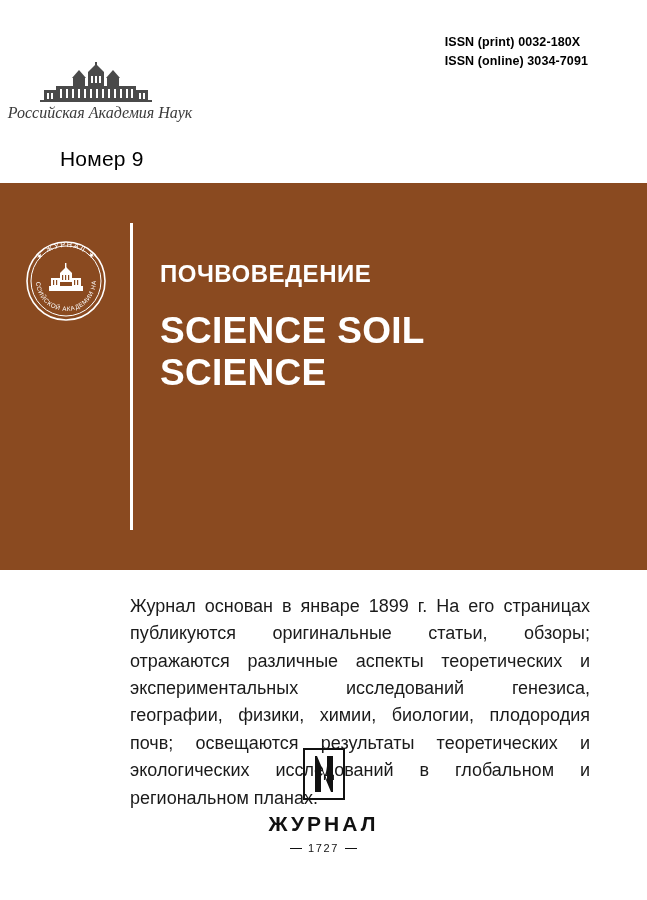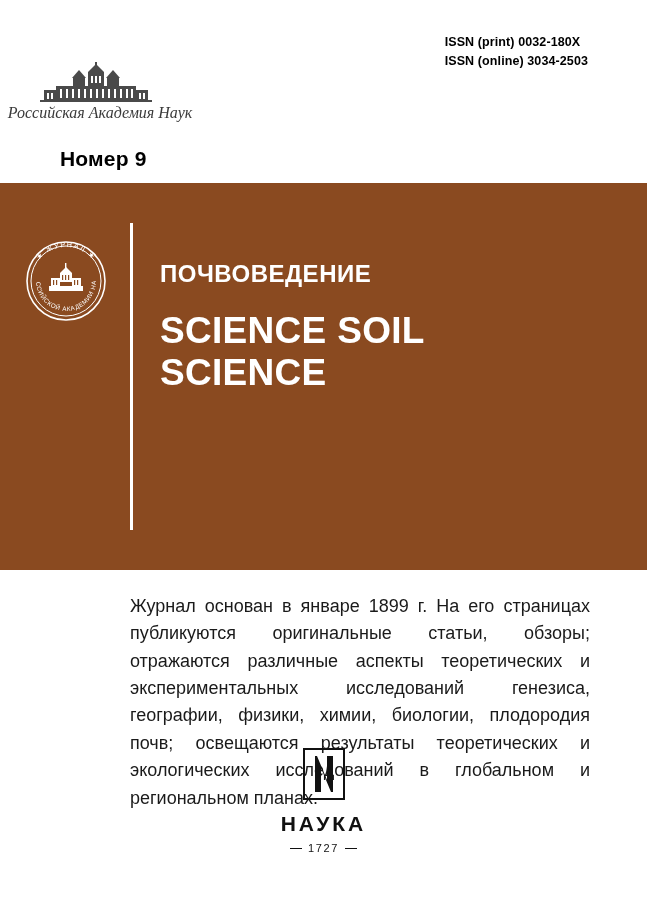--- a/index.html
+++ b/index.html
@@ -54,21 +54,21 @@
     top: 147px;
     left: 0;
     width: 647px;
     height: 26px;
   }
   .issue-number {
     position: absolute;
     left: 60px;
     top: 0;
     font-size: 21px;
-    font-weight: bold;
+    font-weight: normal;
     letter-spacing: 0.2px;
   }
   .issue-date {
     position: absolute;
     right: 59px;
     top: 0;
     font-size: 21px;
     font-weight: bold;
     letter-spacing: 0.2px;
   }
@@ -177,21 +177,21 @@
   .publisher-year:before { left: -8px; }
   .publisher-year:after { right: -8px; }
 </style>
 </head>
 <body>
 
 <div class="cover">
 
   <div class="issn-block">
     <div>ISSN (print) 0032-180X</div>
-    <div>ISSN (online) 3034-2503</div>
+    <div>ISSN (online) 3034-7091</div>
   </div>
 
   <div class="ras-emblem">
     <span>
       <svg width="200" height="70" viewBox="0 0 200 70" xmlns="http://www.w3.org/2000/svg">
         <g fill="#4a4a4a">
 
           <rect x="95" y="4" width="2" height="8"></rect>
           <polygon points="88,14 96,6 104,14"></polygon>
           <rect x="88" y="14" width="16" height="14"></rect>
@@ -282,17 +282,17 @@
 
   <div class="abstract">Журнал основан в январе 1899 г. На его страницах публикуются оригинальные статьи, обзоры; отражаются различные аспекты теоретических и экспериментальных исследований генезиса, географии, физики, химии, биологии, плодородия почв; освещаются результаты теоретических и экологических исследований в глобальном и региональном планах.</div>
 
   <div class="publisher">
     <div class="publisher-mark">
       <svg width="42" height="52" viewBox="0 0 42 52" xmlns="http://www.w3.org/2000/svg">
         <rect x="1" y="1" width="40" height="50" fill="none" stroke="#111" stroke-width="2"></rect>
         <path d="M 12,8 L 12,44 L 18,44 L 18,20 L 28,44 L 30,44 L 30,8 L 24,8 L 24,32 L 14,8 Z" fill="#111"></path>
       </svg>
     </div>
-    <div class="publisher-name">НАУКА</div>
+    <div class="publisher-name">ЖУРНАЛ</div>
     <div class="publisher-year">1727</div>
   </div>
 
 </div>
 
 </body></html>

